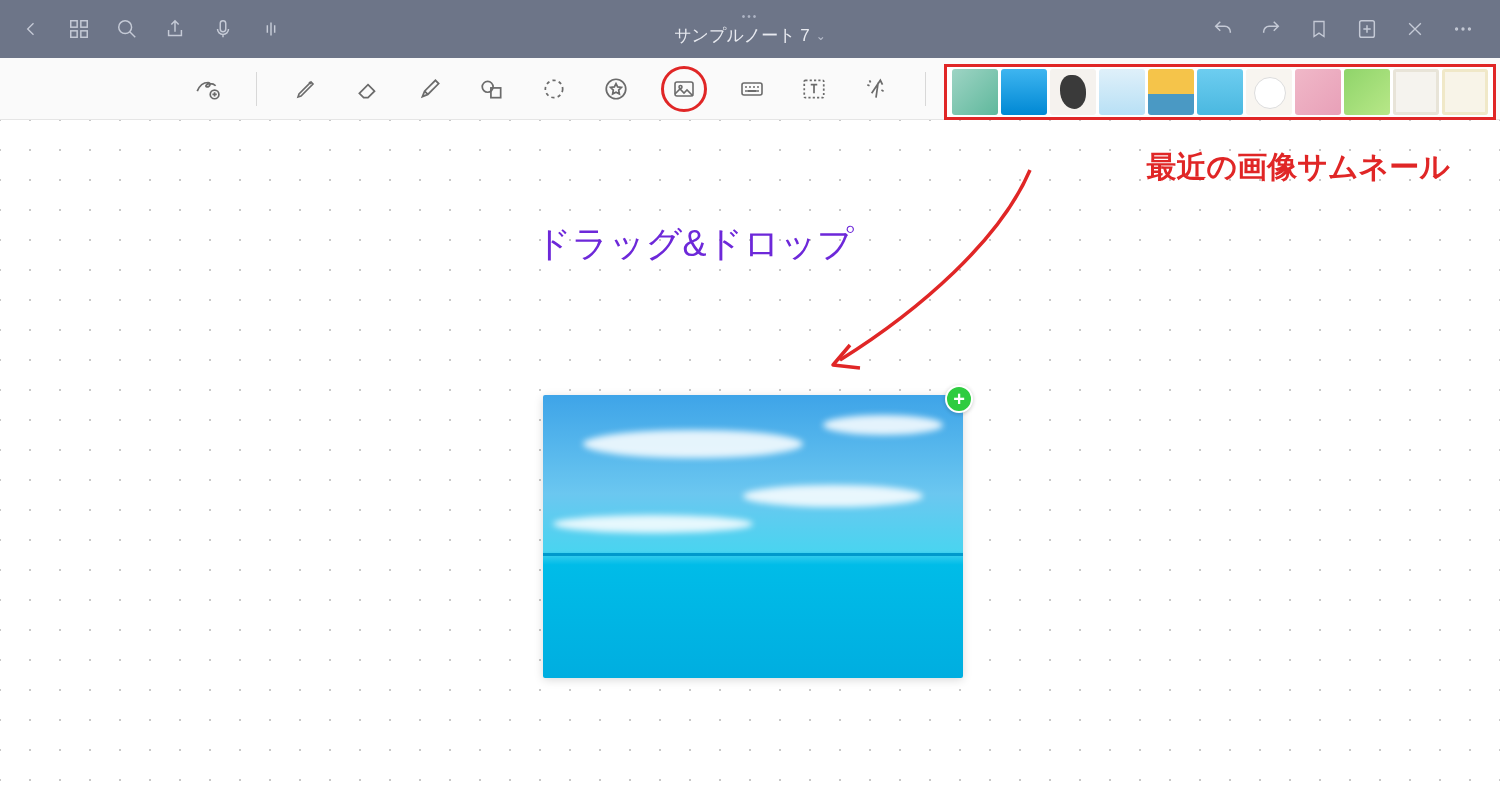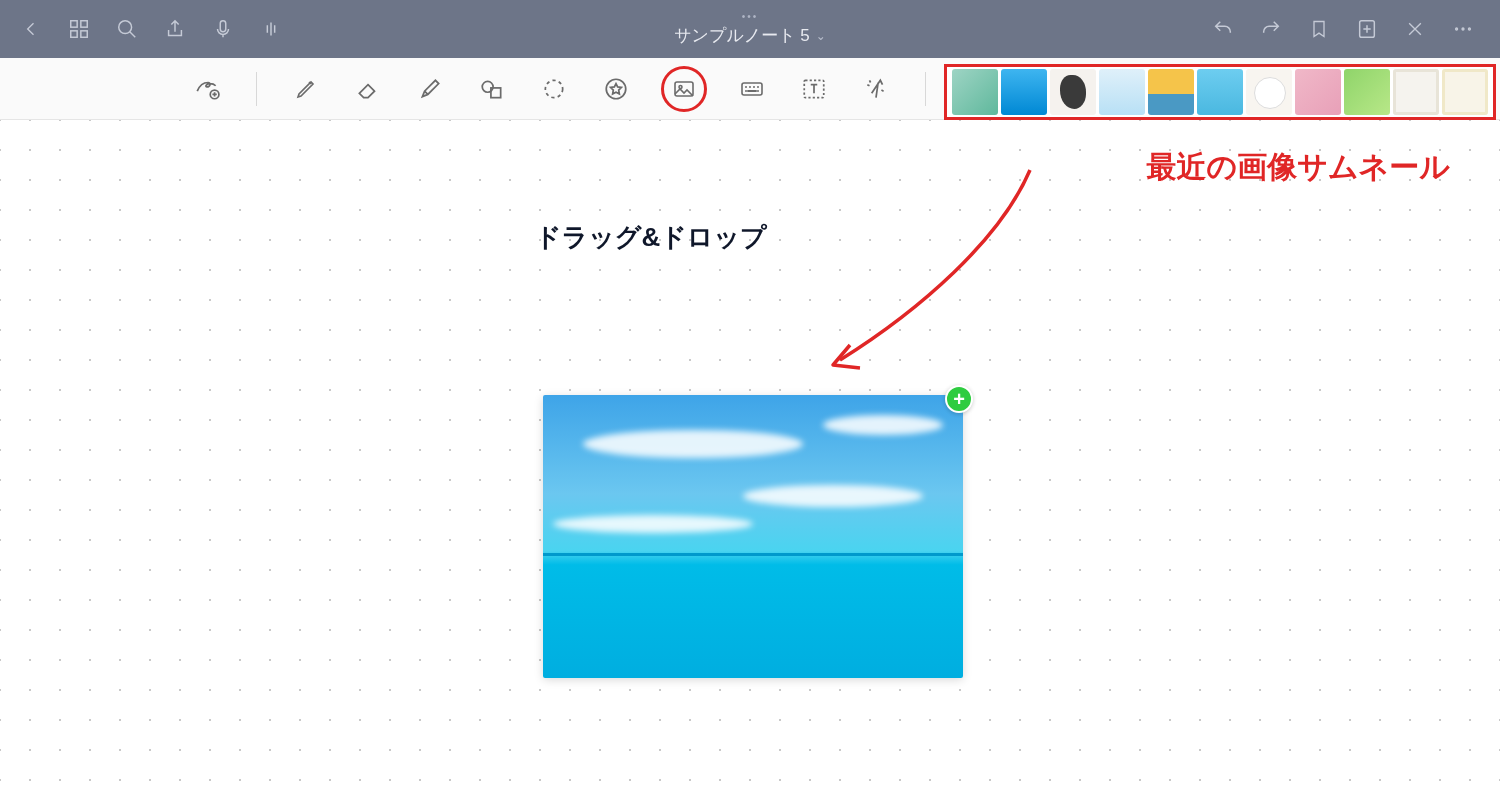--- a/index.html
+++ b/index.html
@@ -25,21 +25,21 @@
   .sep { width: 1px; height: 34px; background: #d8d8d8; margin: 0 4px; }
   .camera-btn { width: 40px; height: 40px; background: #3a3a3a; border-radius: 8px; display: flex; align-items: center; justify-content: center; cursor: pointer; margin-left: 8px; }
   .camera-btn svg { stroke: #fff; fill: #fff; stroke-width: 0.5; }
 
   
   .recent-box { position: absolute; right: 4px; top: 62px; border: 3px solid #e02626; padding: 4px 5px; display: flex; gap: 3px; background: #fff; transform: translateY(-56px); height: 56px; align-items: center;}
   .thumb { width: 46px; height: 46px; border-radius: 3px; cursor: grab; }
 
   
   .anno-label-thumb { position: absolute; right: 50px; top: 135px; color: #e02626; font-size: 30px; font-weight: 600; margin-top: 12px; }
-  .anno-label-dnd { position: absolute; left: 535px; top: 220px; color: #0f172a; font-size: 26px; font-weight: 700; }
+  .anno-label-dnd { position: absolute; left: 535px; top: 220px; color: #6d28d9; font-size: 36px; font-weight: 400; }
 
   
   .canvas { position: absolute; left: 0; top: 120px; right: 0; bottom: 0; background: #fff;
     background-image: radial-gradient(#c9c9c9 1.2px, transparent 1.2px);
     background-size: 30px 30px; background-position: 15px 15px;
   }
 
   
   .arrow-svg { position: absolute; left: 0; top: 120px; width: 1500px; height: 686px; pointer-events: none; }
 
@@ -107,21 +107,21 @@
       </div>
     <div class="ticon">
         <svg viewBox="0 0 24 24" width="22" height="22">
           <path d="M4 12v0M8 8v8M12 5v14M16 8v8M20 12v0"></path>
         </svg>
       </div>
   </div>
   <div class="topbar-title-wrap">
     <div class="topbar-dots">•••</div>
     <div class="topbar-title">
-      <span>サンプルノート 5</span>
+      <span>サンプルノート 7</span>
       <span class="chev">⌄</span>
     </div>
   </div>
   <div class="topbar-right">
     <div class="ticon">
         <svg viewBox="0 0 24 24" width="22" height="22">
           <path d="M9 14l-5-5 5-5M4 9h10a6 6 0 016 6v1"></path>
         </svg>
       </div>
     <div class="ticon">

